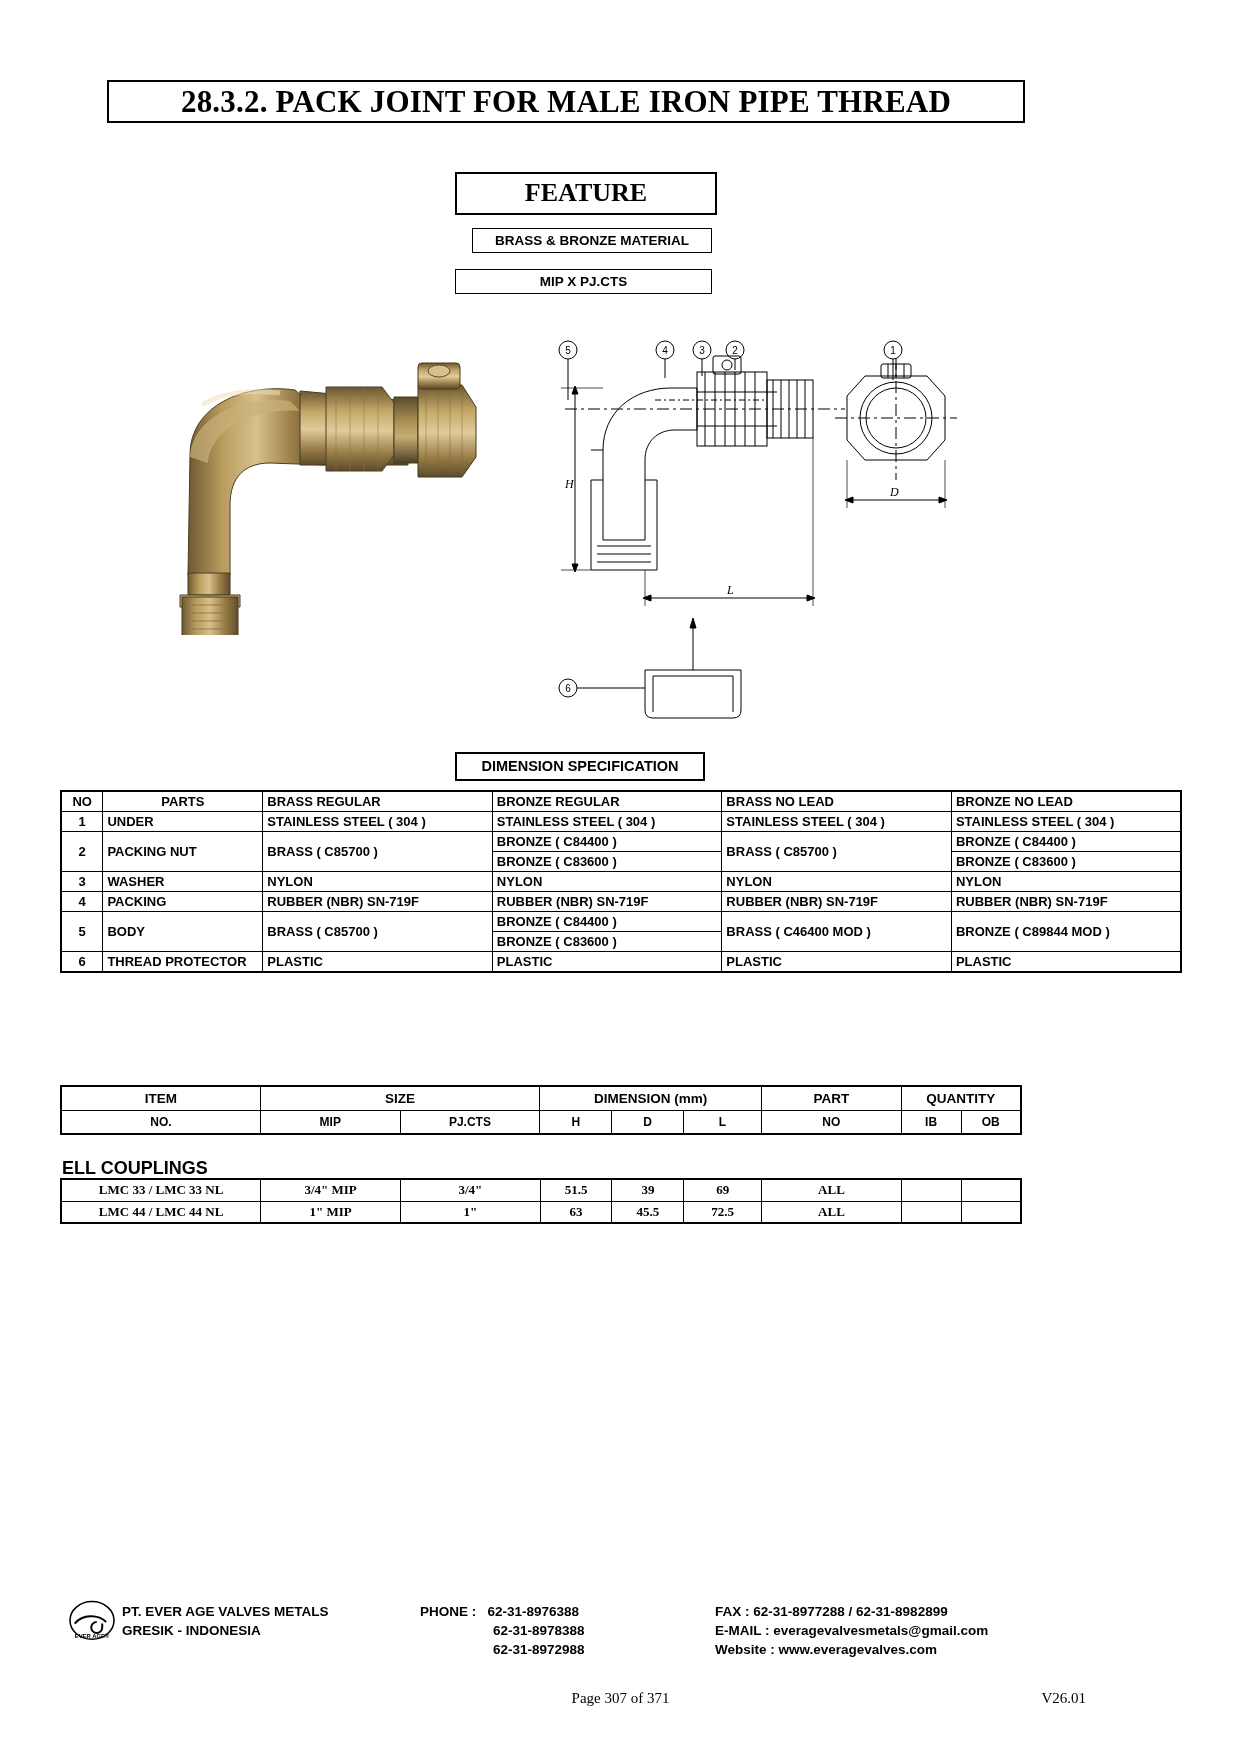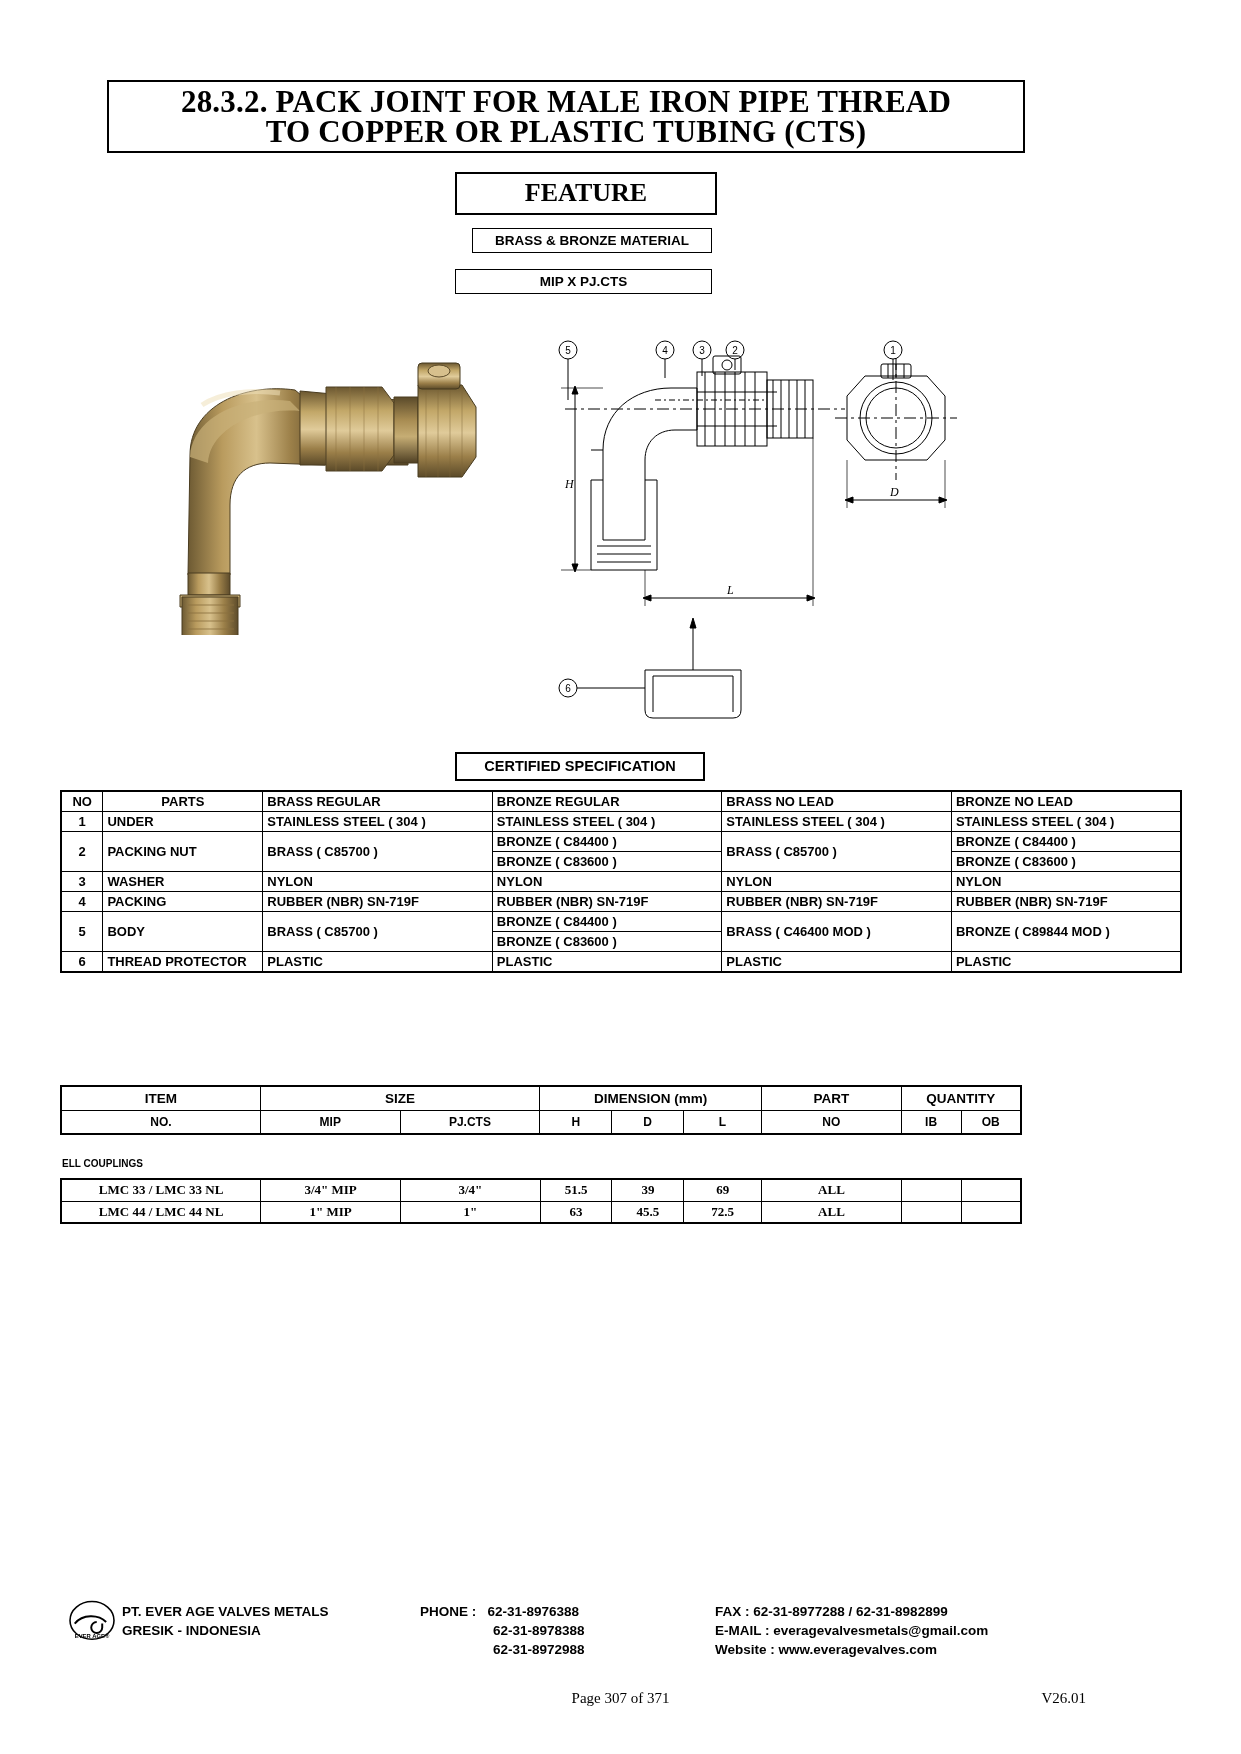--- a/index.html
+++ b/index.html
@@ -153,21 +153,21 @@
   .col-d    { width: 72px; }
   .col-l    { width: 78px; }
   .col-part { width: 140px; }
   .col-ib   { width: 60px; }
   .col-ob   { width: 60px; }
 
   .ell-label {
     position: absolute;
     left: 62px;
     top: 1158px;
-    font-size: 10px;
+    font-size: 18px;
     font-weight: bold;
   }
 
   #ell-table {
     left: 60px;
     top: 1178px;
     width: 962px;
   }
   #ell-table td { text-align:center; height: 22px; font-size:13px;font-family:Liberation Serif, serif; }
 
@@ -221,21 +221,20 @@
   }
   .nowrap { white-space: nowrap; }
 </style>
 </head>
 <body>
 
 <div class="page">
 
   <div class="title-box">
     <span>28.3.2.  PACK JOINT FOR MALE IRON PIPE THREAD</span>
-    <span class="title-line2">TO COPPER OR PLASTIC TUBING (CTS)</span>
   </div>
 
   <div class="feature-box">FEATURE</div>
   <div class="feature-sub" id="feat-material">BRASS &amp; BRONZE MATERIAL</div>
   <div class="feature-sub" id="feat-mip">MIP X PJ.CTS</div>
 
   <div class="photo-wrap">
     <svg class="photo-svg" width="330" height="290" viewBox="0 0 330 290">
       <defs>
         <linearGradient id="brassV" x1="0" y1="0" x2="1" y2="0">
@@ -376,21 +375,21 @@
         <circle cx="23" cy="358" r="9"></circle>
         <text x="23" y="362" font-size="10" fill="#000" stroke="none" text-anchor="middle" font-family="Liberation Sans, sans-serif">6</text>
         <line x1="32" y1="358" x2="100" y2="358"></line>
         <path d="M100,340 L196,340 L196,380 Q196,388 188,388 L108,388 Q100,388 100,380 Z"></path>
         <path d="M108,346 L188,346"></path>
         <path d="M108,346 L108,382 M188,346 L188,382"></path>
       </g>
     </svg>
   </div>
 
-  <div class="matspec-box">CERTIFIED SPECIFICATION</div>
+  <div class="matspec-box">DIMENSION SPECIFICATION</div>
 
   <table class="grid outer-thick" id="material-table">
     <thead>
       <tr>
         <td class="c-no">NO</td>
         <td class="c-parts" style="text-align:center">PARTS</td>
         <td class="c-col">BRASS REGULAR</td>
         <td class="c-col">BRONZE REGULAR</td>
         <td class="c-col">BRASS NO LEAD</td>
         <td class="c-col">BRONZE NO LEAD</td>

